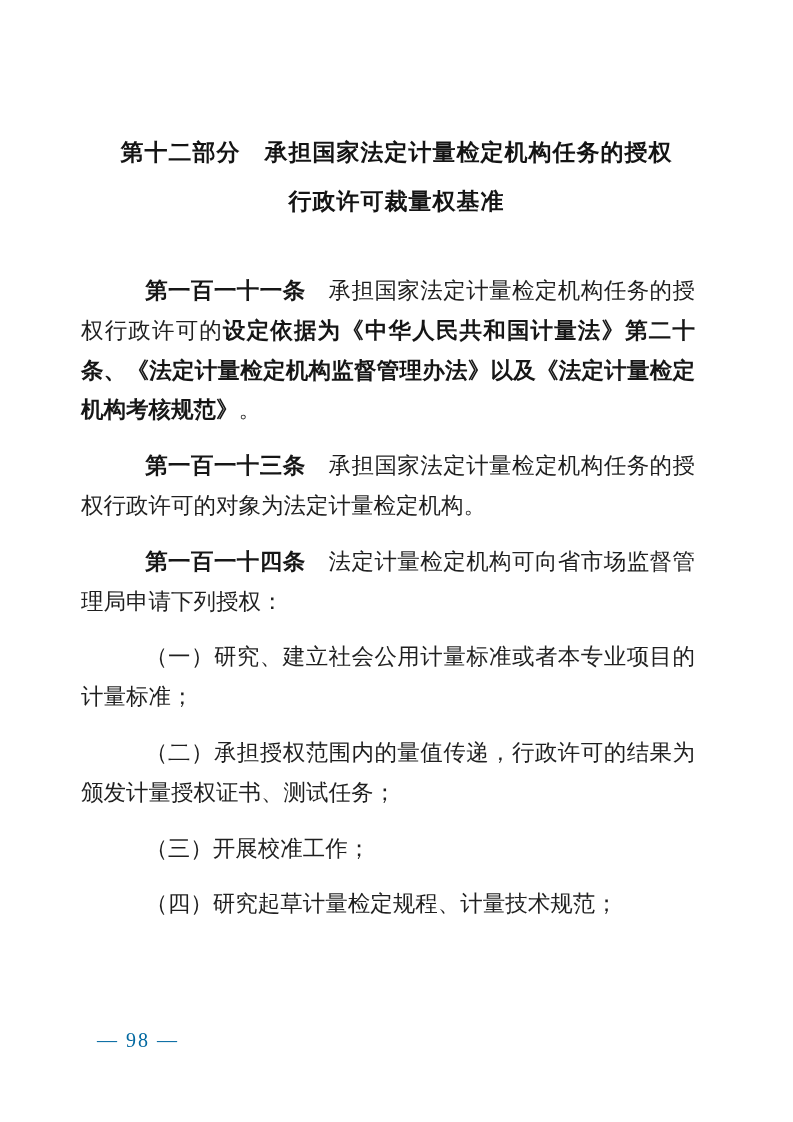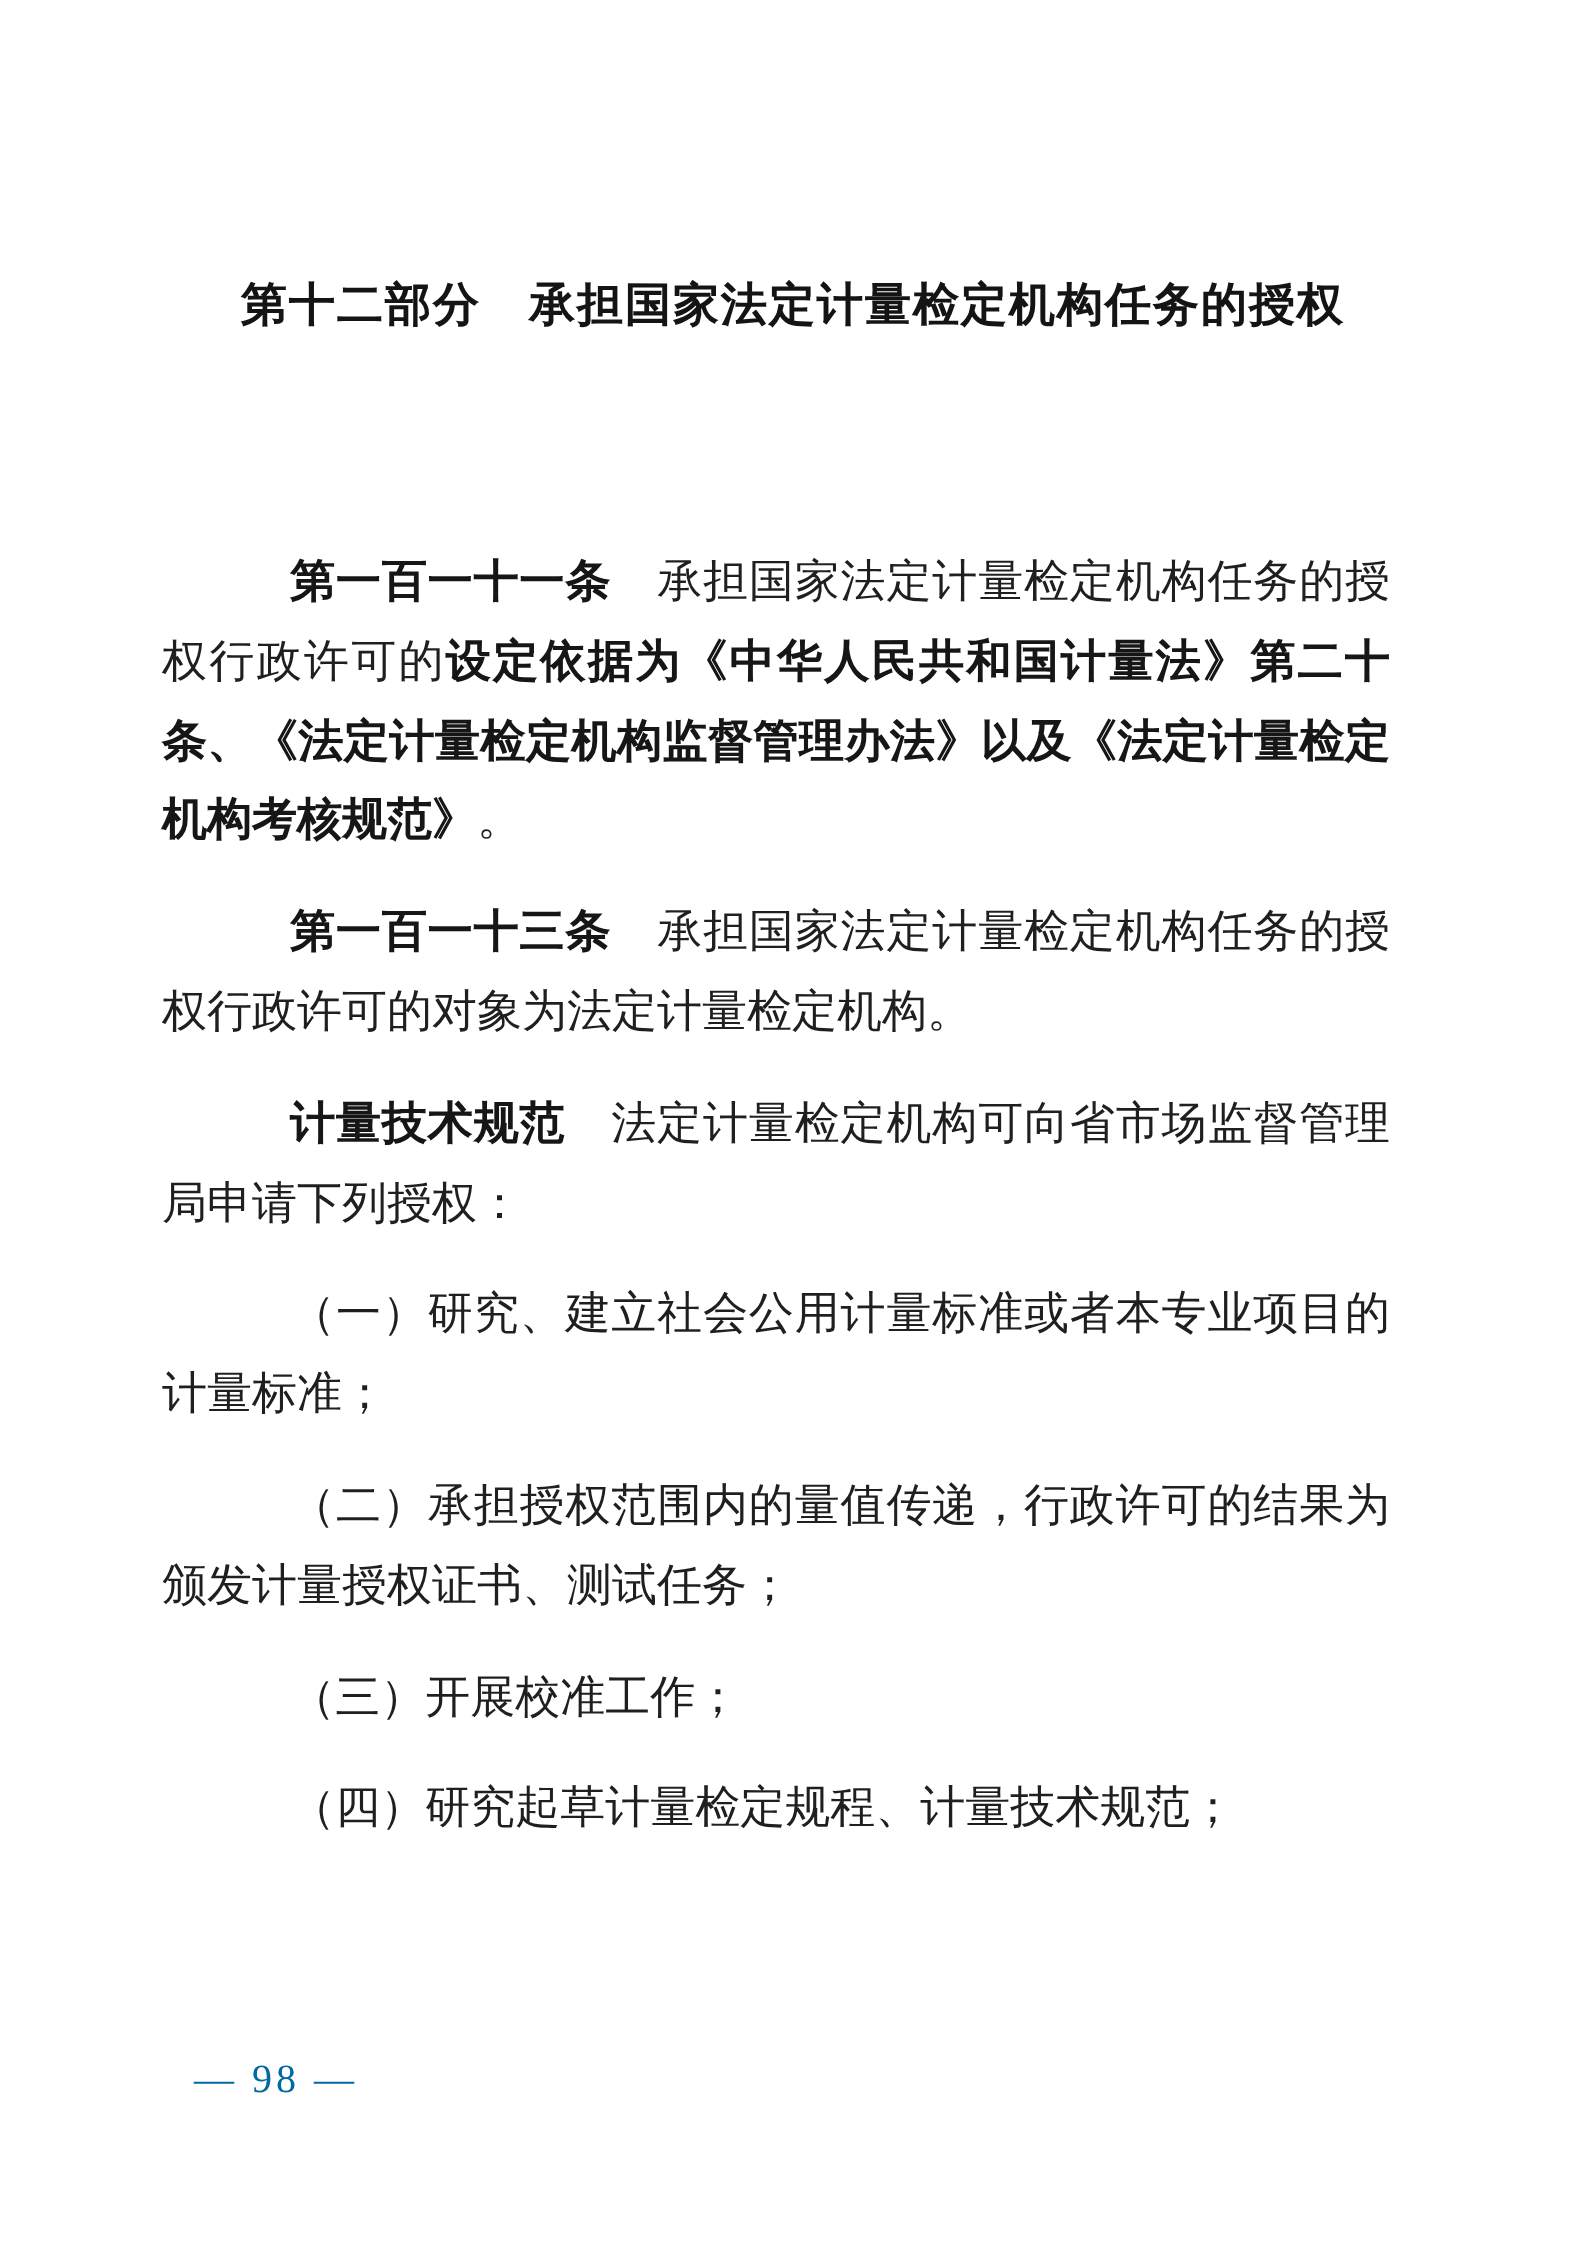--- a/index.html
+++ b/index.html
@@ -56,26 +56,27 @@
     font-family: "Liberation Serif", serif;
   }
 </style>
 </head>
 <body>
 
 <div class="page">
 
   <div class="doc-title">
     <div>第十二部分　承担国家法定计量检定机构任务的授权</div>
+    <div>行政许可裁量权基准</div>
   </div>
 
   <div class="doc-body">
       <p class="para"><span class="seg bold">第一百一十一条</span><span class="seg">　承担国家法定计量检定机构任务的授权行政许可的</span><span class="seg bold">设定依据为《中华人民共和国计量法》第二十条、《法定计量检定机构监督管理办法》以及《法定计量检定机构考核规范》</span><span class="seg">。</span></p>
       <p class="para"><span class="seg bold">第一百一十三条</span><span class="seg">　承担国家法定计量检定机构任务的授权行政许可的对象为法定计量检定机构。</span></p>
-      <p class="para"><span class="seg bold">计量技术规范</span><span class="seg">　法定计量检定机构可向省市场监督管理局申请下列授权：</span></p>
+      <p class="para"><span class="seg bold">第一百一十四条</span><span class="seg">　法定计量检定机构可向省市场监督管理局申请下列授权：</span></p>
       <p class="para"><span class="seg">（一）研究、建立社会公用计量标准或者本专业项目的计量标准；</span></p>
       <p class="para"><span class="seg">（二）承担授权范围内的量值传递，行政许可的结果为颁发计量授权证书、测试任务；</span></p>
       <p class="para"><span class="seg">（三）开展校准工作；</span></p>
       <p class="para"><span class="seg">（四）研究起草计量检定规程、计量技术规范；</span></p>
     </div>
 
   <div class="footer">— 98 —</div>
 
 </div>
 

